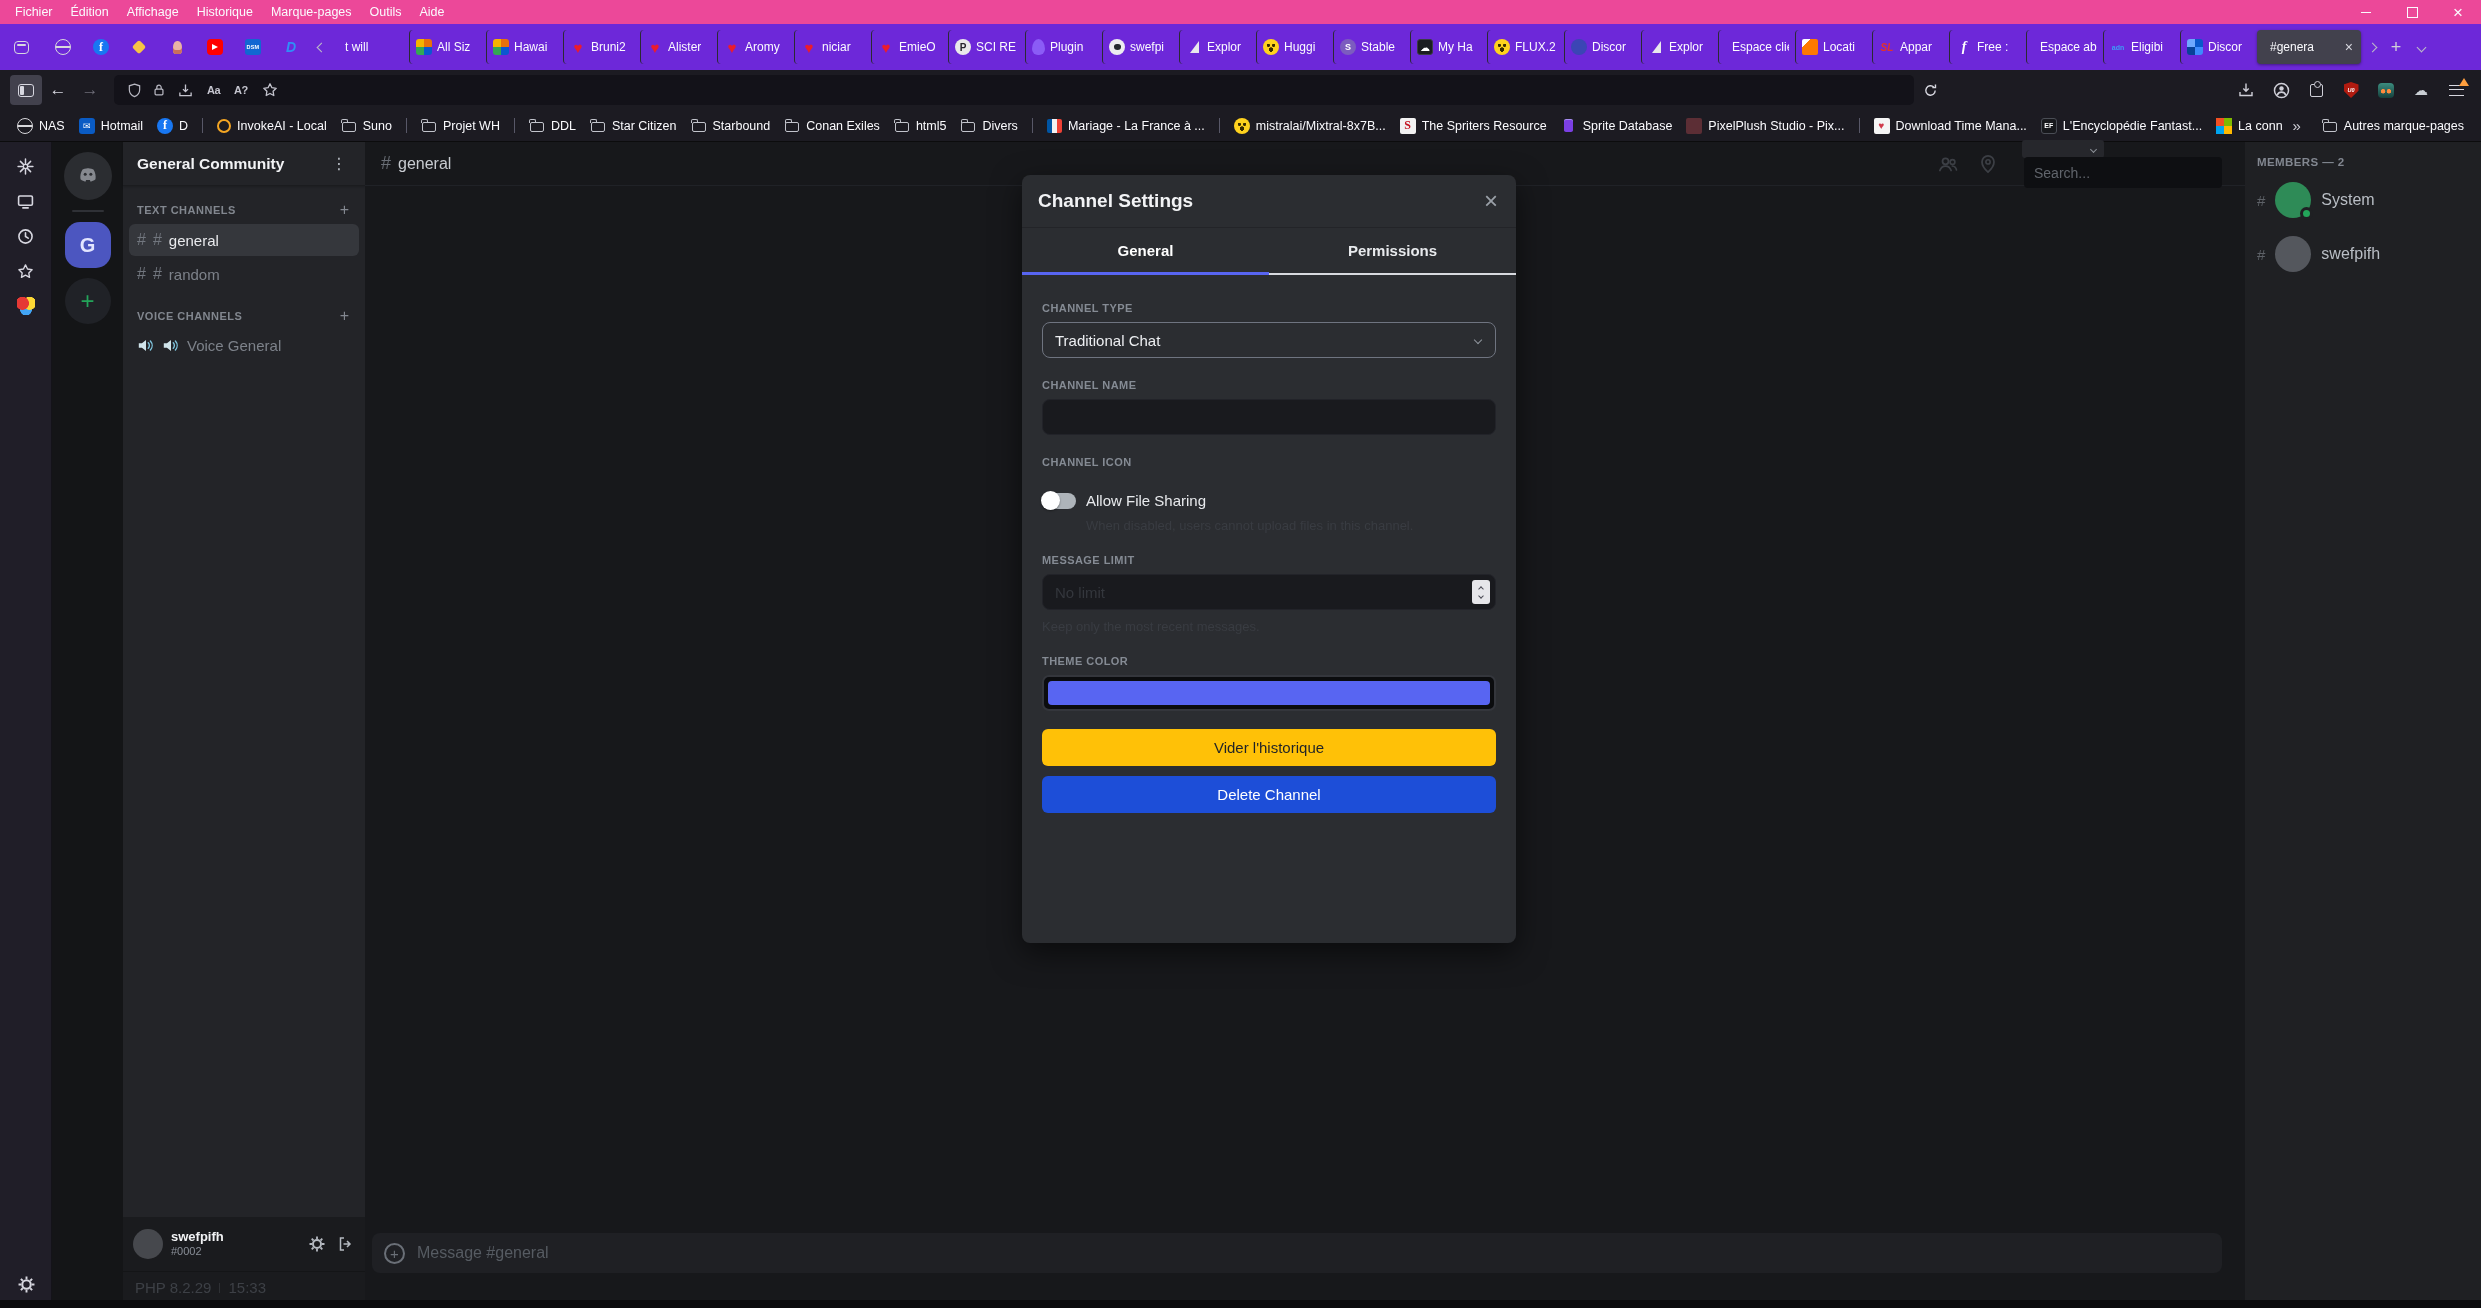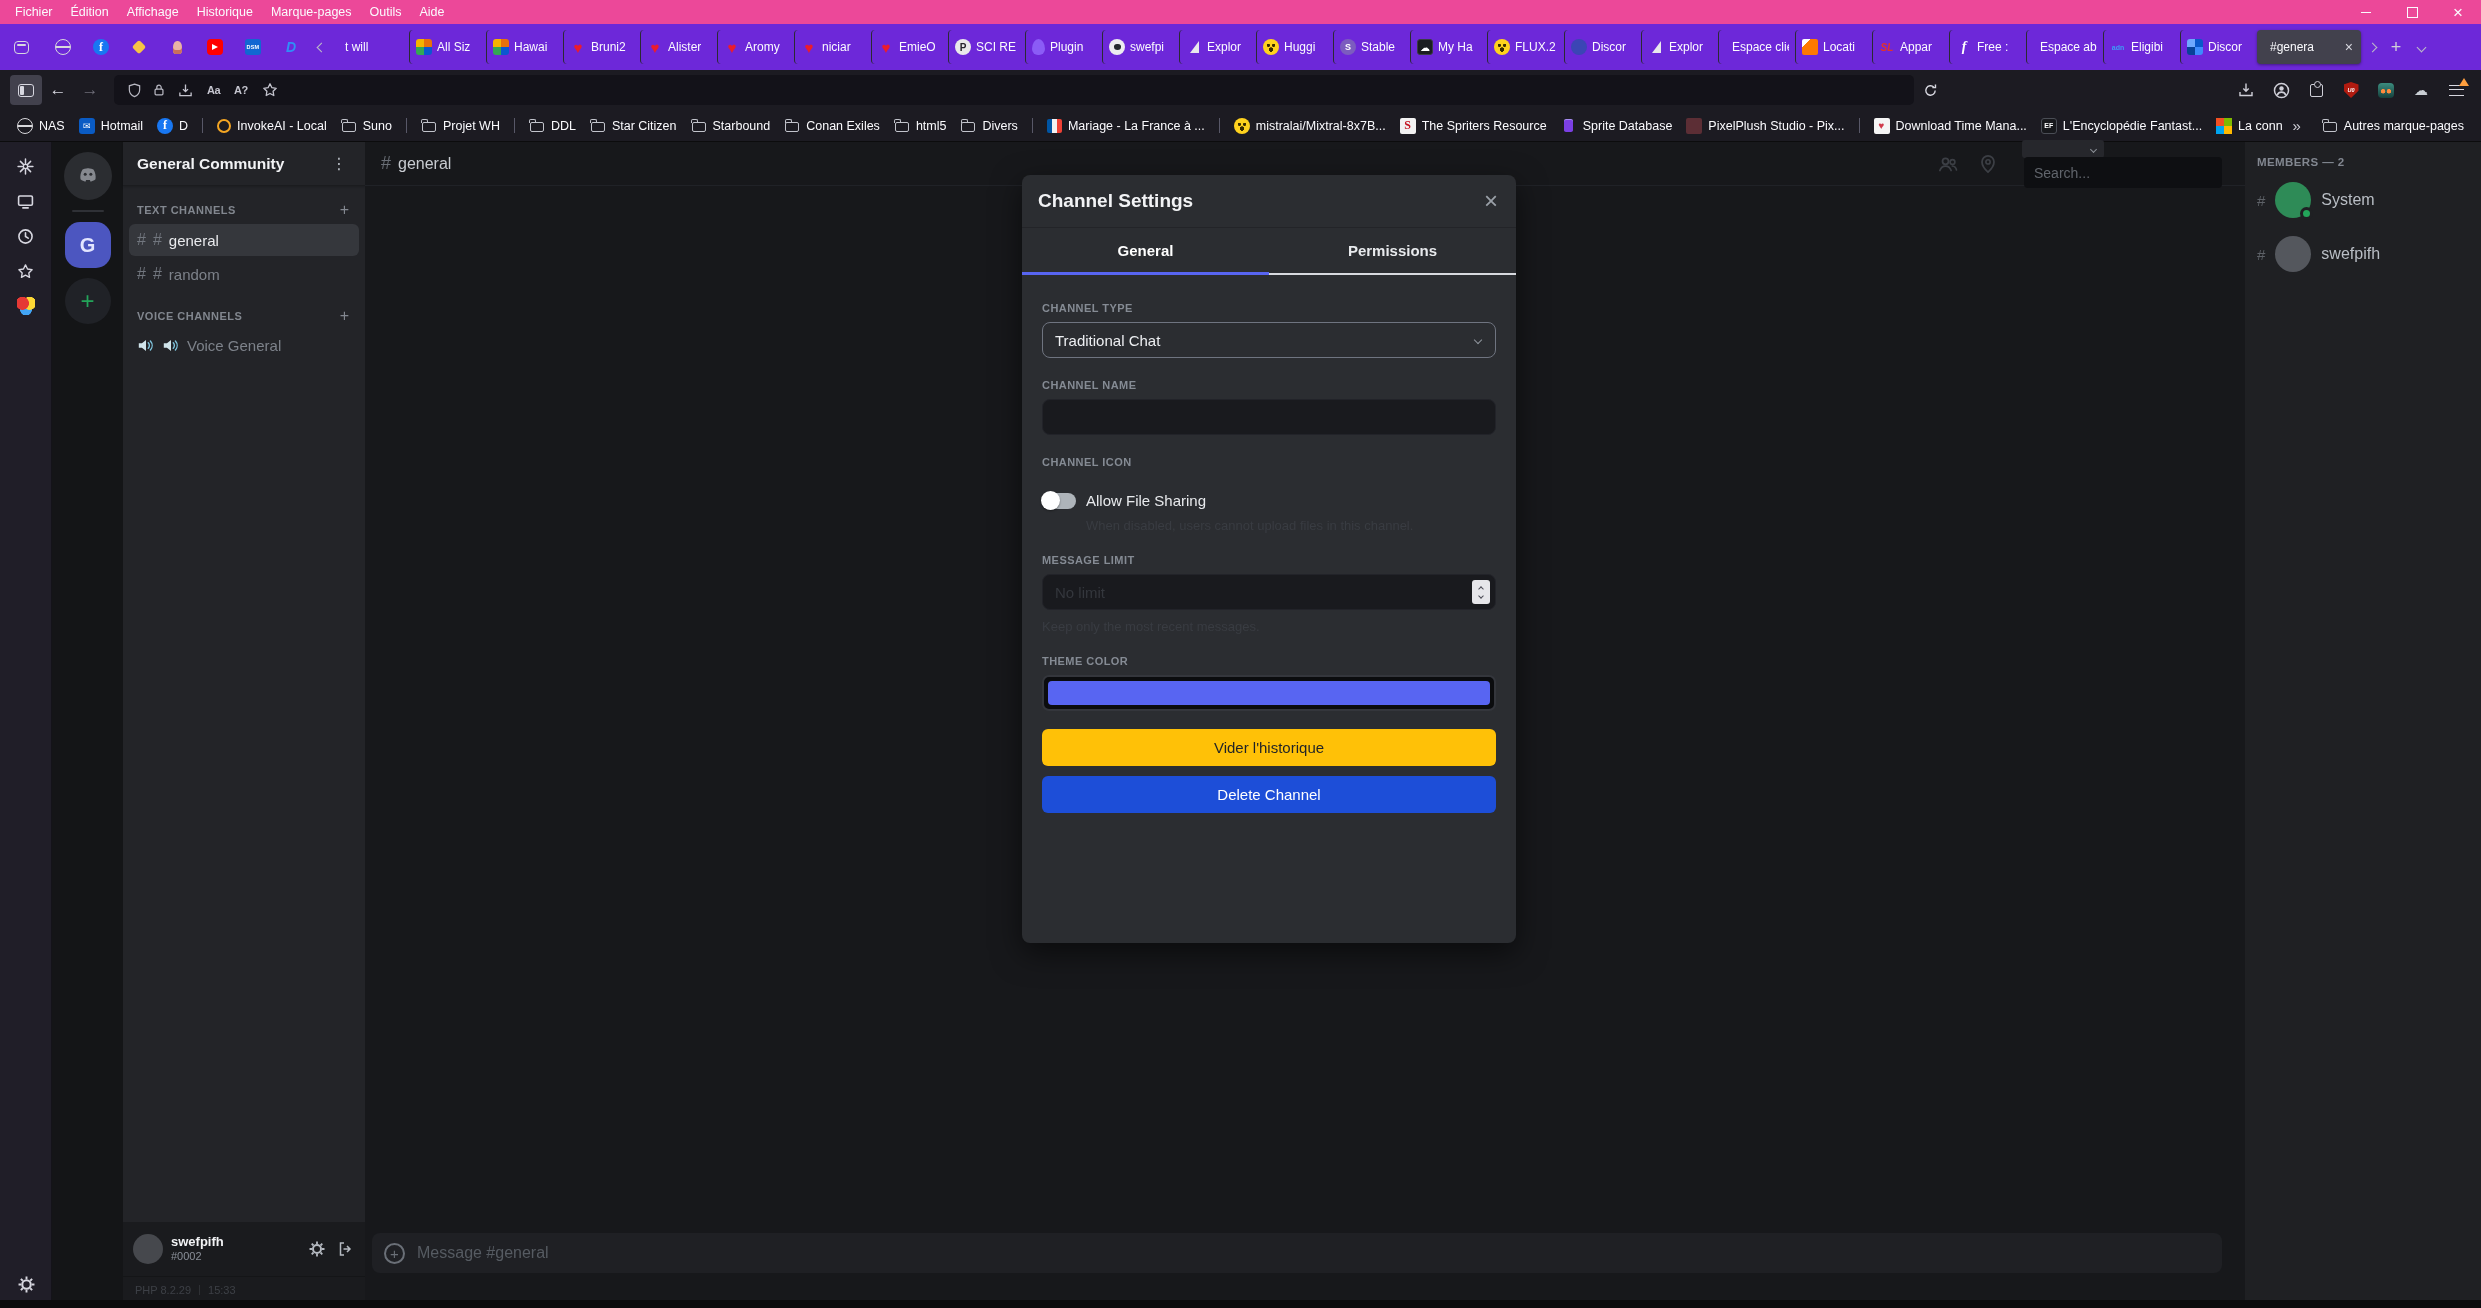--- a/index.html
+++ b/index.html
@@ -162,21 +162,21 @@
   .ch-item.selected .ch-name { color:#e9eaed; }
   .voice-ic { width:18px; height:15px; }
   .ch-spacer { flex:1; }
   .user-panel { height:54px; background:#1a1b1e; display:flex; align-items:center; padding:0 10px; gap:8px; }
   .up-avatar { width:30px; height:30px; border-radius:50%; background:#46484d; }
   .up-names { flex:1; line-height:1.25; }
   .up-user { font-size:13px; font-weight:700; color:#f2f3f5; }
   .up-tag { font-size:11px; color:#8a8f98; }
   .up-ic { color:#b5bac1; width:20px; height:20px; display:flex; align-items:center; justify-content:center; }
   .ch-footer { background:#1a1b1e; padding:7px 12px 12px; display:flex; gap:8px; align-items:center; border-top:1px solid #141517; }
-  .ch-footer span { font-size:11px; color:#3d4046; }
+  .ch-footer span { font-size:15px; color:#3d4046; }
   .ch-footer .fsep { width:1px; height:10px; background:#2e3034; }
 
   .chat { flex:1; display:flex; flex-direction:column; position:relative; background:#17181b; }
   .chat-header { height:44px; border-bottom:1px solid #202227; display:flex; align-items:center; padding:0 16px; position:relative; }
   .chat-hash { color:#6a6f77; font-size:18px; margin-right:7px; }
   .chat-title { color:#c8ccd1; font-size:16px; font-weight:500; }
   .hdr-ic { position:absolute; top:12px; color:#3c3f45; width:20px; height:20px; }
   .hdr-people { right:287px; }
   .hdr-pin { right:247px; }
   .hdr-select { position:absolute; top:-2px; right:141px; width:82px; height:18px; background:#26272c; border-radius:3px; display:flex; align-items:center; justify-content:flex-end; padding-right:8px; }

